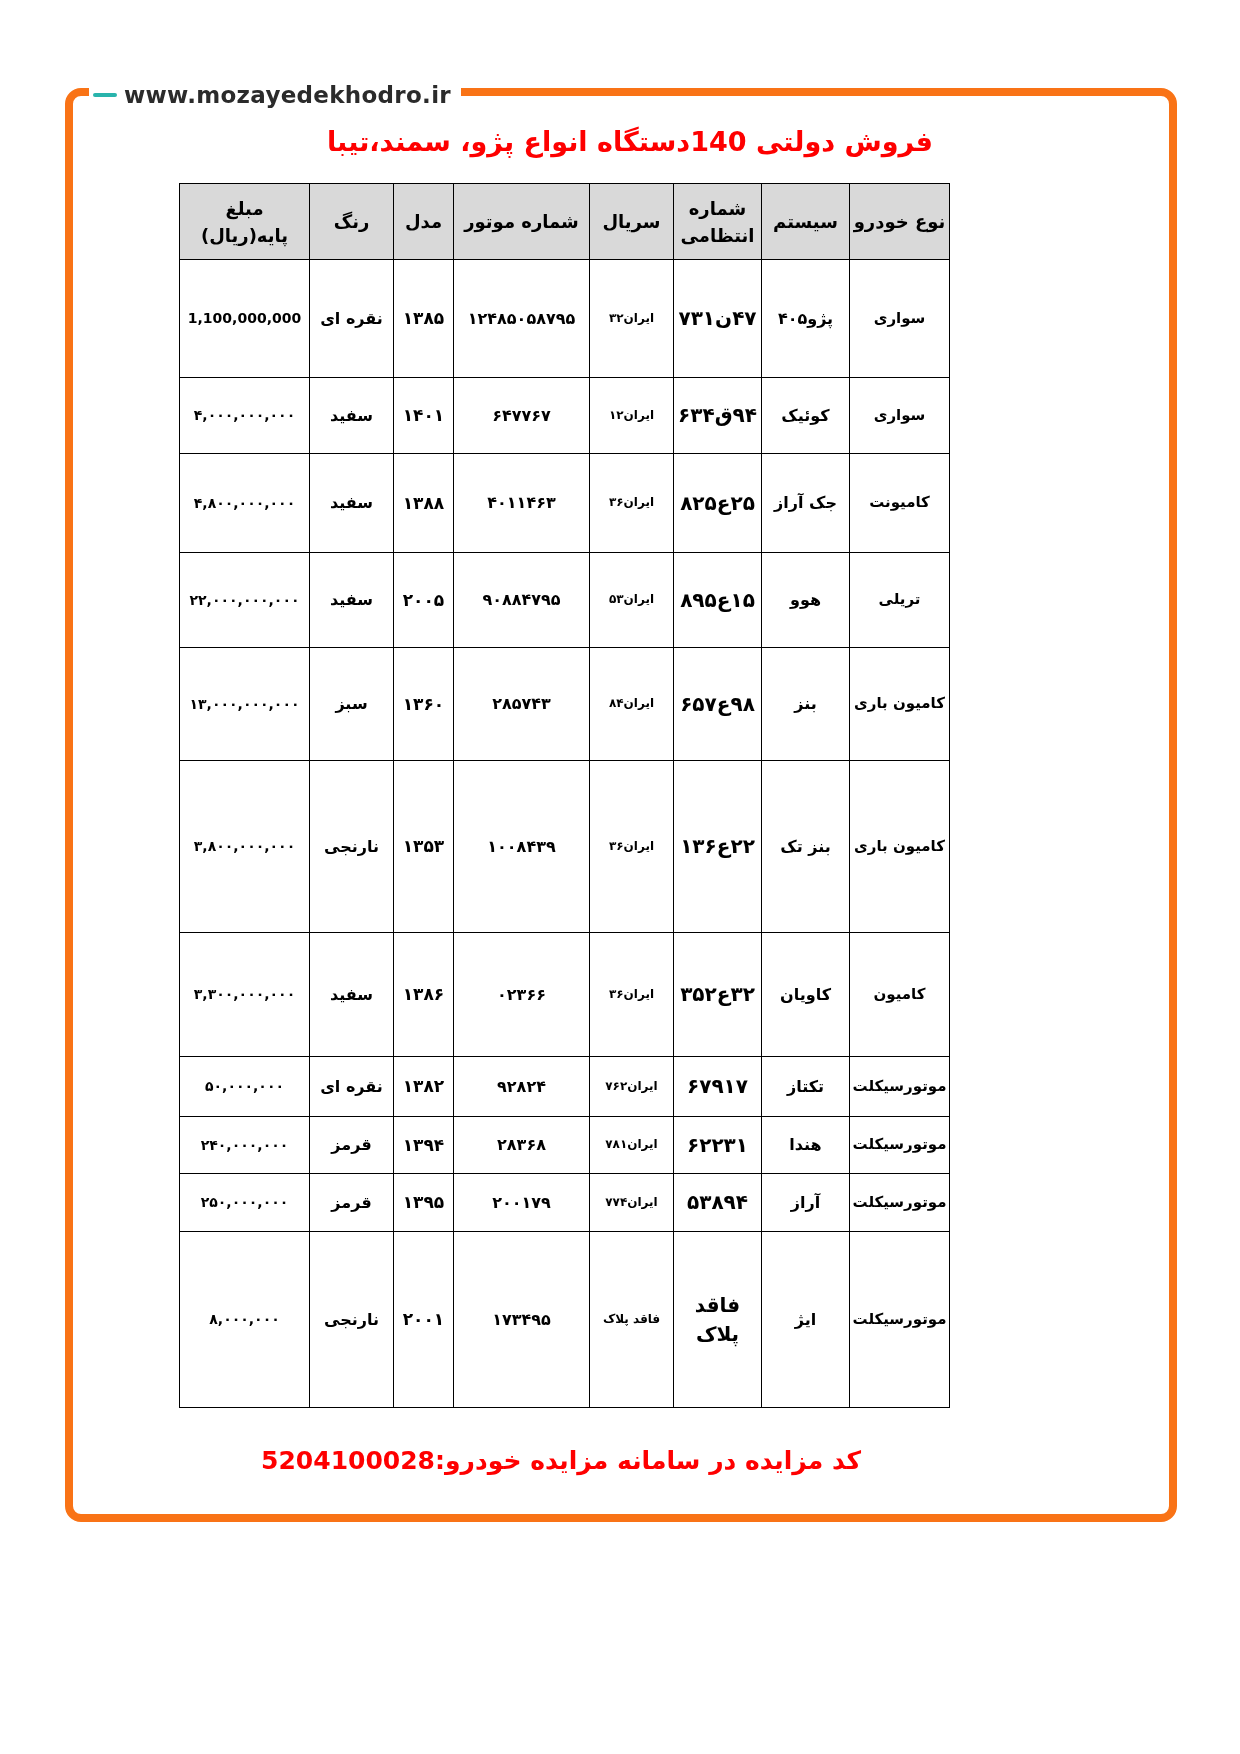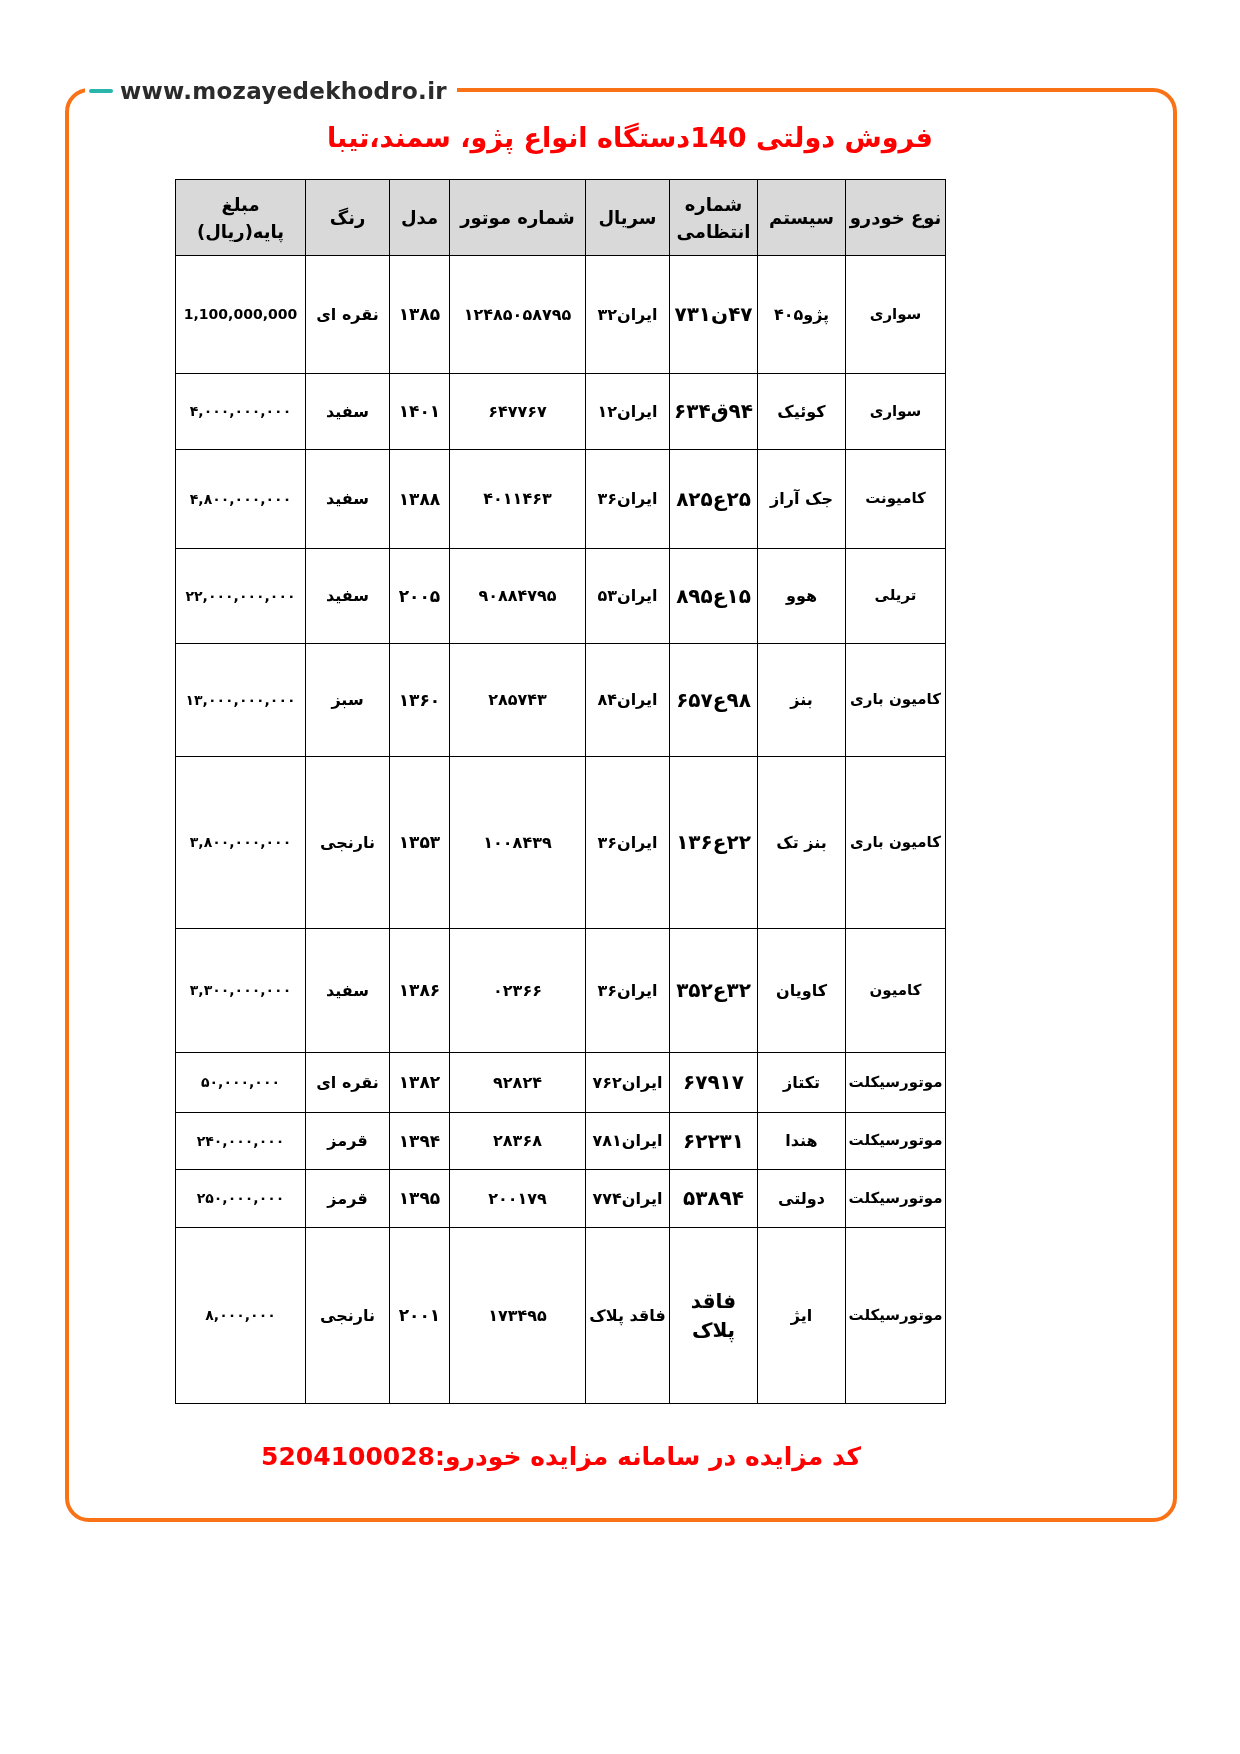--- a/index.html
+++ b/index.html
@@ -4,21 +4,21 @@
 <style>
   * { margin:0; padding:0; box-sizing:border-box; }
   html,body { background:#ffffff; }
   body {
     width:1240px; height:1754px; position:relative;
     font-family:"DejaVu Sans", sans-serif;
   }
   .frame {
     position:absolute; left:65px; top:88px;
     width:1112px; height:1434px;
-    border:4px solid #f97316; border-radius:24px;
+    border:8px solid #f97316; border-radius:16px;
     background:#ffffff;
   }
   .site-label {
     position:absolute; top:-19px; left:16px;
     background:#ffffff; padding:0 10px 0 4px;
     display:flex; align-items:center; gap:7px; height:36px;
     font-size:23px; font-weight:bold; color:#2b2b2b; letter-spacing:0.3px;
     white-space:nowrap;
   }
   .dash { width:24px; height:4px; background:#29b4ac; border-radius:2px; flex:0 0 auto; }
@@ -32,21 +32,21 @@
   }
   .vtable th, .vtable td {
     border:1px solid #000000; text-align:center; vertical-align:middle;
     font-weight:bold; color:#000000; overflow:hidden;
   }
   .vtable th { background:#d9d9d9; font-size:18px; padding:5px 2px; line-height:1.5; }
   .vtable td { padding:4px 2px; line-height:1.45; }
   .c-type   { font-size:15px; }
   .c-sys    { font-size:16px; }
   .c-plate  { font-size:20px; }
-  .c-serial { font-size:16px; }
+  .c-serial { font-size:12px; }
   .c-motor  { font-size:16px; white-space:nowrap; }
   .c-model  { font-size:17px; }
   .c-color  { font-size:16px;margin-top:36px; }
   .c-price  { font-size:14px; white-space:nowrap; }
   .auction-code {
     margin-top:38px; direction:rtl; text-align:center; padding-right:120px;
     color:#fe0000; font-size:25px; font-weight:bold;
   }
 </style>
 </head>
@@ -170,21 +170,21 @@
         <td class="c-sys">هندا</td>
         <td class="c-plate">۶۲۲۳۱</td>
         <td class="c-serial">ایران۷۸۱</td>
         <td class="c-motor">۲۸۳۶۸</td>
         <td class="c-model">۱۳۹۴</td>
         <td class="c-color">قرمز</td>
         <td class="c-price">۲۴۰,۰۰۰,۰۰۰</td>
       </tr>
       <tr style="height:58px">
         <td class="c-type">موتورسیکلت</td>
-        <td class="c-sys">دولتی</td>
+        <td class="c-sys">آراز</td>
         <td class="c-plate">۵۳۸۹۴</td>
         <td class="c-serial">ایران۷۷۴</td>
         <td class="c-motor">۲۰۰۱۷۹</td>
         <td class="c-model">۱۳۹۵</td>
         <td class="c-color">قرمز</td>
         <td class="c-price">۲۵۰,۰۰۰,۰۰۰</td>
       </tr>
       <tr style="height:176px">
         <td class="c-type">موتورسیکلت</td>
         <td class="c-sys">ایژ</td>

